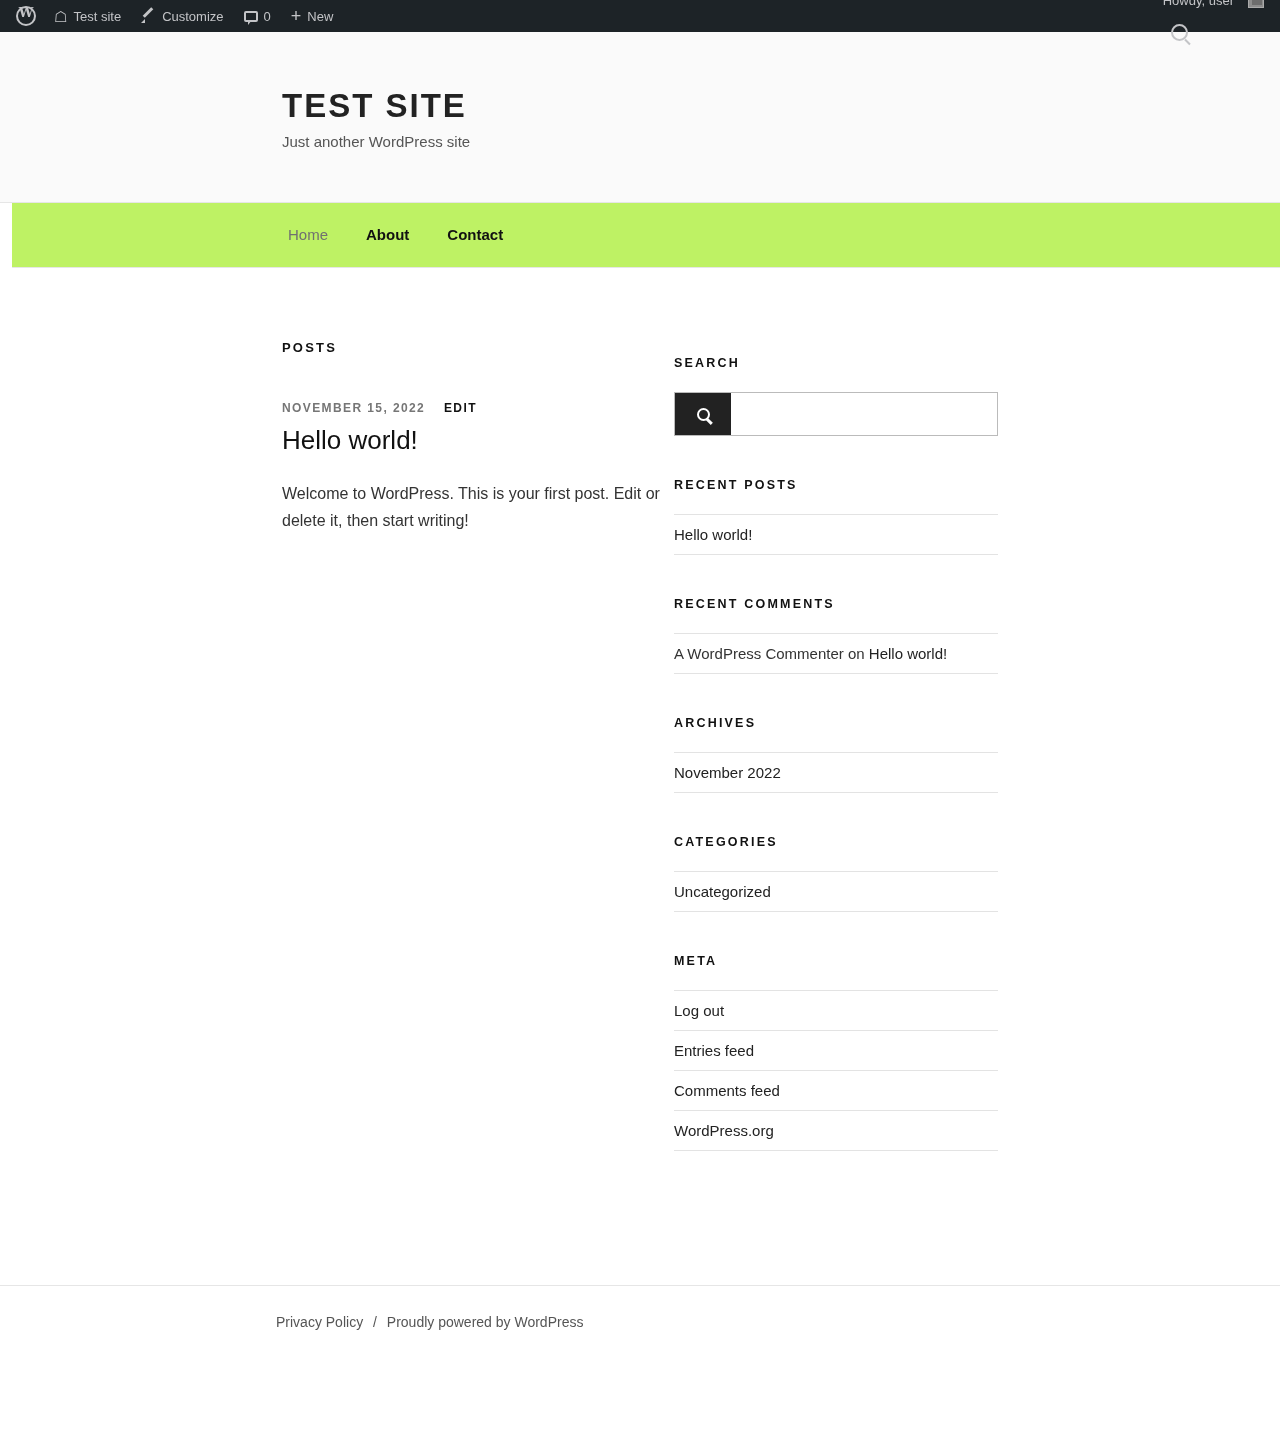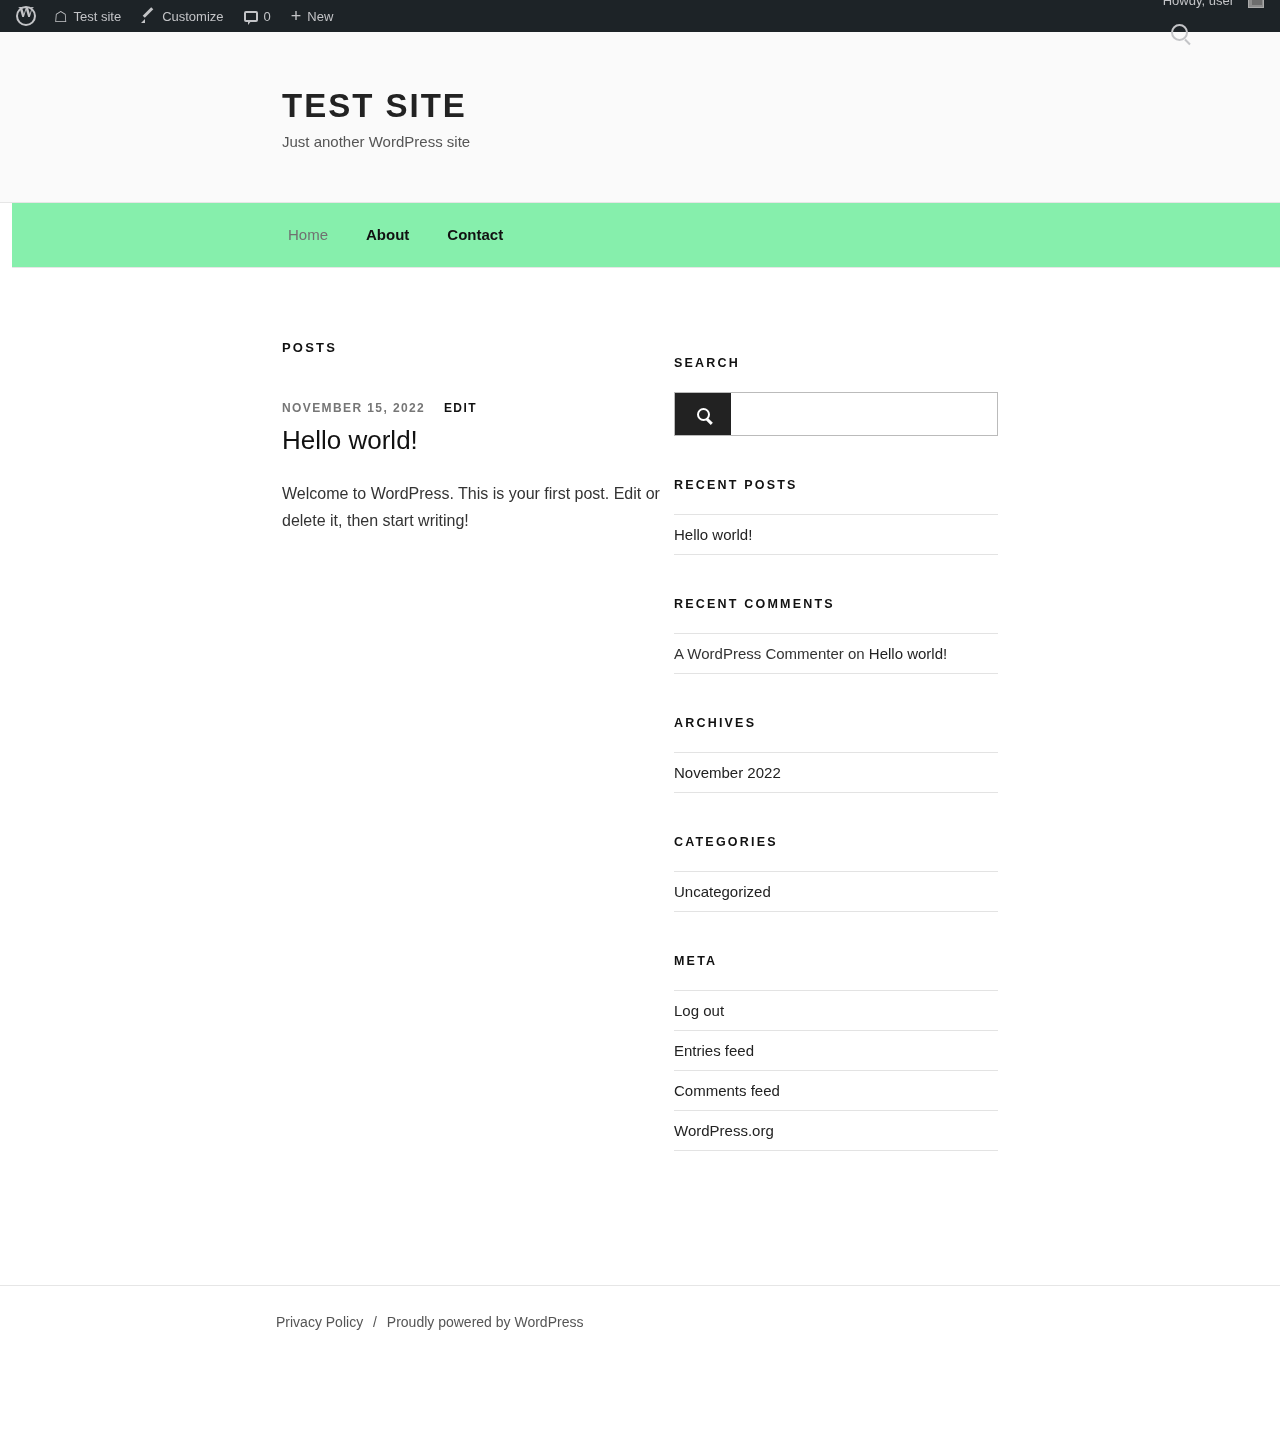--- a/index.html
+++ b/index.html
@@ -160,21 +160,21 @@
     font-family: "Liberation Sans", sans-serif;
   }
   .site-desc {
     font-size: 15px;
     color: #555;
     margin: 0;
   }
 
   
   .site-nav {
-    background: #86efac;
+    background: #bef264;
     border-bottom: 1px solid #e6e6e6;
     height: 65px;
     display: flex;
     align-items: center;
     margin-left: 12px;
   }
   .nav-list {
     display: flex;
     list-style: none;
     margin: 0;

